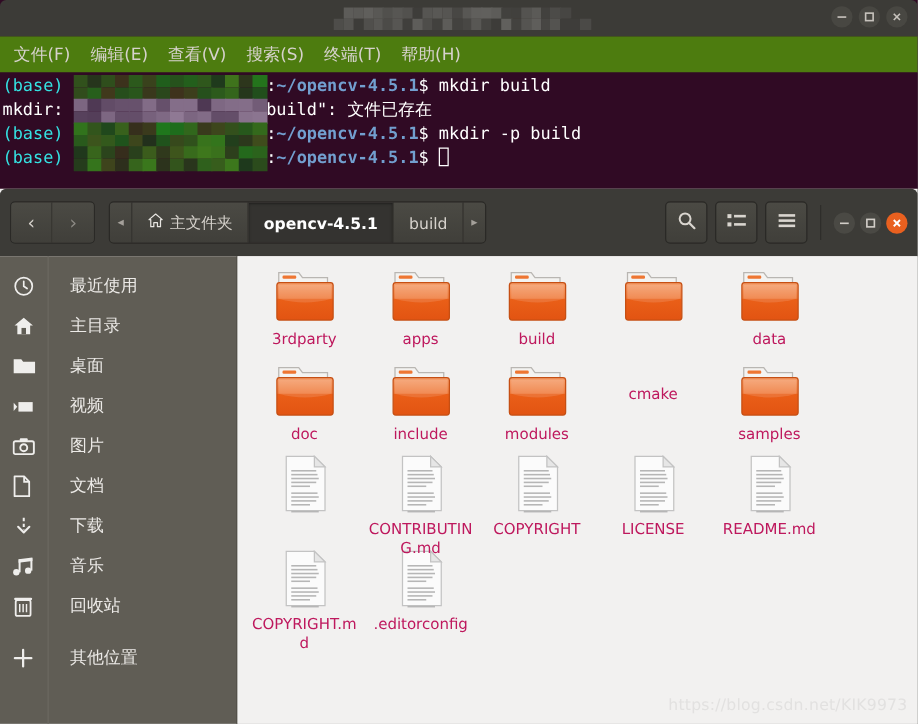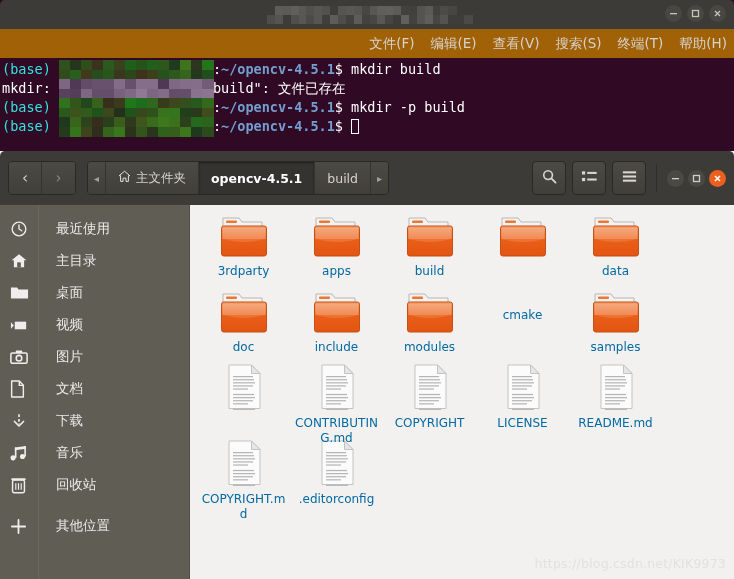--- a/index.html
+++ b/index.html
@@ -36,25 +36,24 @@
   .wc-btn {
     width: 17px; height: 17px; border-radius: 50%;
     background: #484742;
     display: flex; align-items: center; justify-content: center;
     color: #c6c2bc; font-size: 10px; line-height: 1;
   }
   .wc-btn svg { display:block; }
 
   #terminal-menubar {
     height: 29px;
-    background: #a16207;
+    background: #4d7c0f;
     display: flex; align-items: center;
     padding-left: 4px;
     gap: 2px;
-    justify-content: flex-end;
   }
   .menu-item {
     color: #d6d2cc;
     font-size: 13.5px;
     padding: 3px 7px;
     white-space: nowrap;
     font-family: "DejaVu Sans", "Liberation Sans", sans-serif;
   }
 
   #terminal-body {
@@ -212,21 +211,21 @@
   }
   .grid-item {
     width: 87px;
     display: flex; flex-direction: column; align-items: center;
     position: absolute;
   }
   .item-icon { height: 48px; display:flex; align-items:flex-end; justify-content:center; }
   .item-label {
     margin-top: 5px;
     font-size: 12px;
-    color: #0369a1;
+    color: #be185d;
     text-align: center;
     line-height: 15px;
     width: 85px;
     word-break: break-all;
     font-family: "DejaVu Sans", "Liberation Sans", sans-serif;
   }
   #watermark {
     position: absolute;
     right: 8px; bottom: 8px;
     color: #e2e1e0;

